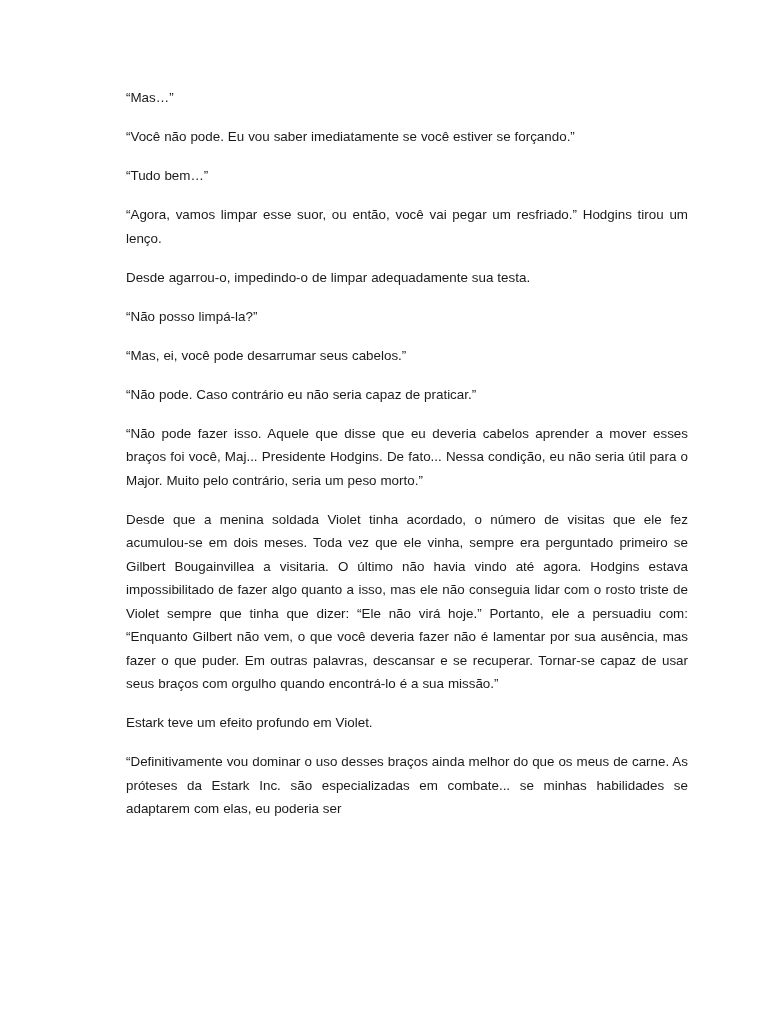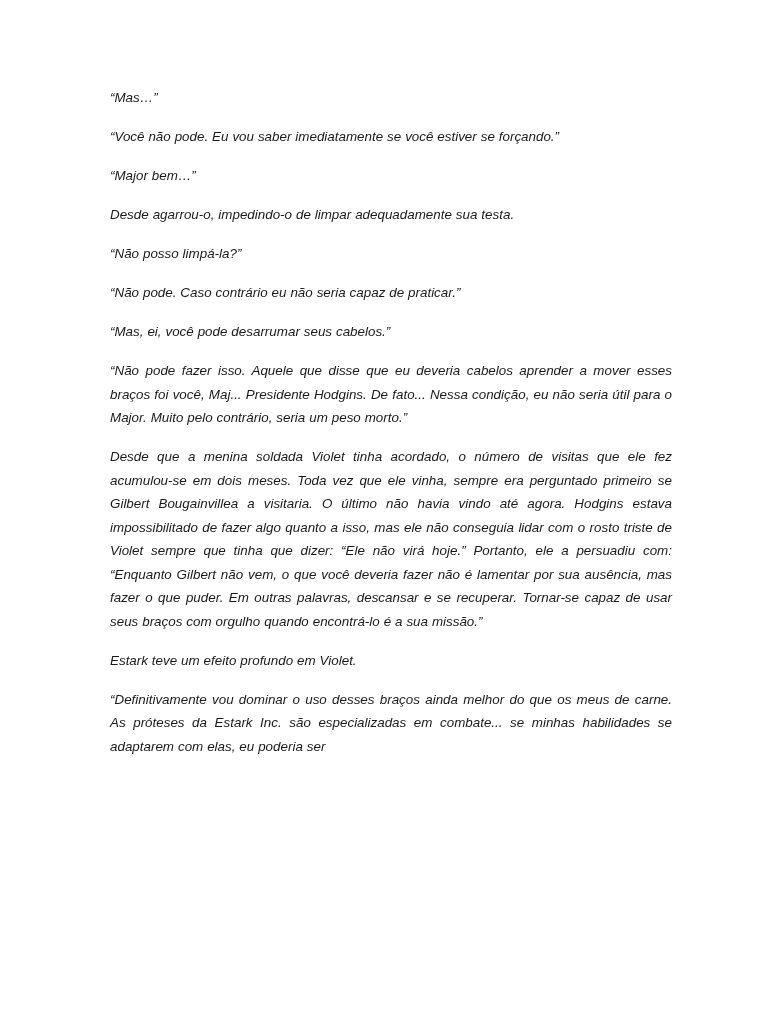--- a/index.html
+++ b/index.html
@@ -13,24 +13,23 @@
   .page {
     position: relative;
     width: 780px;
     height: 1010px;
     background: #ffffff;
     box-sizing: border-box;
     overflow: hidden;
   }
   .content {
     position: absolute;
-    left: 110px;
+    left: 126px;
     top: 86px;
     width: 562px;
-    font-style: italic;
   }
   .para {
     font-size: 13.4px;
     line-height: 23.5px;
     color: #1a1a1a;
     text-align: justify;
     text-justify: inter-word;
     margin: 0 0 15.5px 0;
     word-spacing: 0.2px;
   }
@@ -38,23 +37,24 @@
     margin-bottom: 12px;
   }
 </style>
 </head>
 <body>
 
 <div class="page">
   <div class="content">
     <p class="para">“Mas…”</p>
     <p class="para">“Você não pode. Eu vou saber imediatamente se você estiver se forçando.”</p>
-    <p class="para">“Major bem…”</p>
+    <p class="para">“Tudo bem…”</p>
+    <p class="para">“Agora, vamos limpar esse suor, ou então, você vai pegar um resfriado.” Hodgins tirou um lenço.</p>
     <p class="para">Desde agarrou-o, impedindo-o de limpar adequadamente sua testa.</p>
     <p class="para">“Não posso limpá-la?”</p>
+    <p class="para">“Mas, ei, você pode desarrumar seus cabelos.”</p>
     <p class="para">“Não pode. Caso contrário eu não seria capaz de praticar.”</p>
-    <p class="para">“Mas, ei, você pode desarrumar seus cabelos.”</p>
     <p class="para">“Não pode fazer isso. Aquele que disse que eu deveria cabelos aprender a mover esses braços foi você, Maj... Presidente Hodgins. De fato... Nessa condição, eu não seria útil para o Major. Muito pelo contrário, seria um peso morto.”</p>
     <p class="para">Desde que a menina soldada Violet tinha acordado, o número de visitas que ele fez acumulou-se em dois meses. Toda vez que ele vinha, sempre era perguntado primeiro se Gilbert Bougainvillea a visitaria. O último não havia vindo até agora. Hodgins estava impossibilitado de fazer algo quanto a isso, mas ele não conseguia lidar com o rosto triste de Violet sempre que tinha que dizer: “Ele não virá hoje.” Portanto, ele a persuadiu com: “Enquanto Gilbert não vem, o que você deveria fazer não é lamentar por sua ausência, mas fazer o que puder. Em outras palavras, descansar e se recuperar. Tornar-se capaz de usar seus braços com orgulho quando encontrá-lo é a sua missão.”</p>
     <p class="para">Estark teve um efeito profundo em Violet.</p>
     <p class="para">“Definitivamente vou dominar o uso desses braços ainda melhor do que os meus de carne. As próteses da Estark Inc. são especializadas em combate... se minhas habilidades se adaptarem com elas, eu poderia ser</p>
   </div>
 </div>
 
 </body></html>

